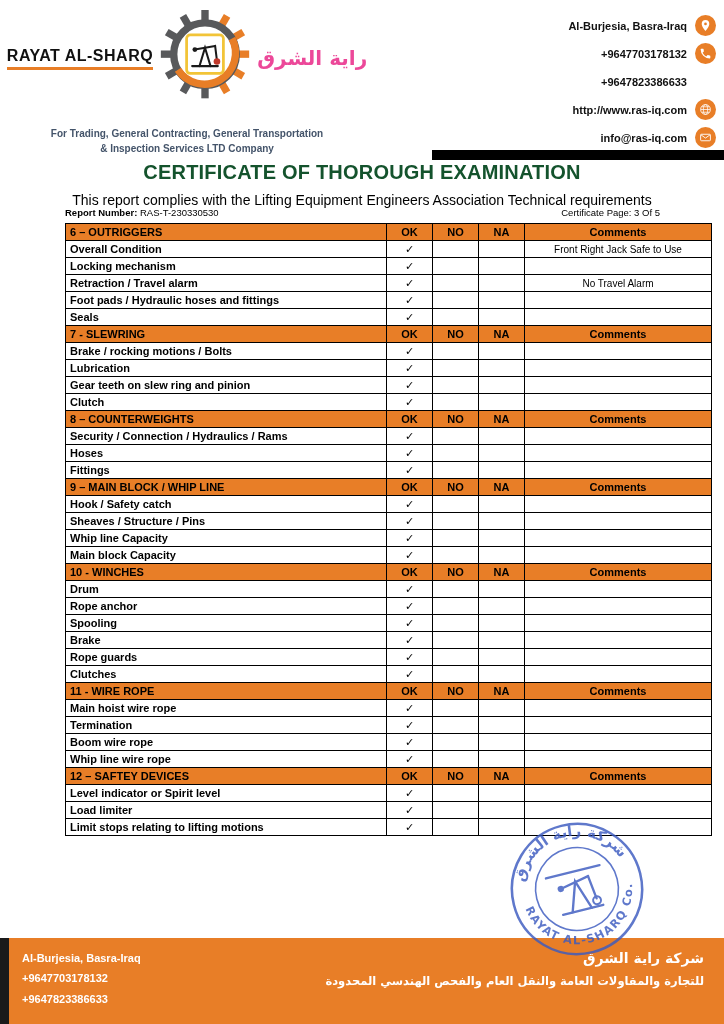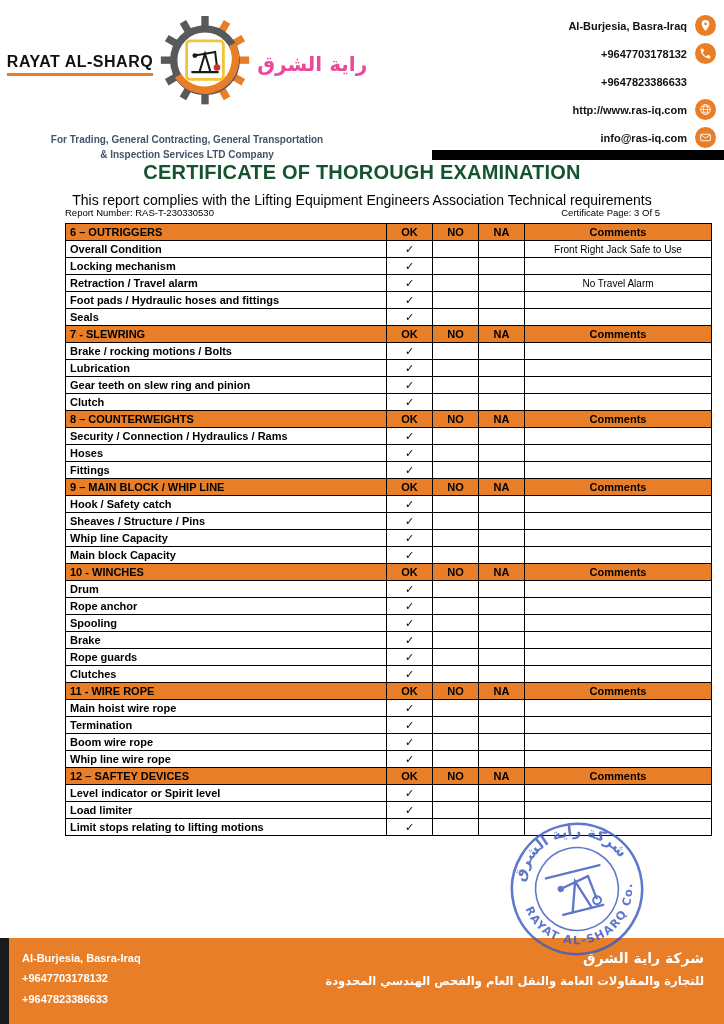--- a/index.html
+++ b/index.html
@@ -6,37 +6,37 @@
   html,body { background:#888; }
   .page {
     position: relative;
     width: 724px; height: 1024px;
     background: #ffffff;
     margin: 0 auto;
     font-family: "Liberation Sans", "DejaVu Sans", sans-serif;
     overflow: hidden;
   }
   
-  .logo-block { position:absolute; left:32px; top:14px; width:310px; }
+  .logo-block { position:absolute; left:32px; top:8px; width:310px; }
   .logo-row { display:flex; align-items:center; justify-content:center; gap:6px; }
   .name-en { font-size:16px; font-weight:bold; color:#111; letter-spacing:0.5px; white-space:nowrap; border-bottom:3px solid #E87E27; padding-bottom:2px;}
   .name-ar { font-family:"DejaVu Sans", sans-serif; font-size:20px; font-weight:bold; color:#ec4899; white-space:nowrap; direction:rtl;}
   .tagline { margin-top:19px; text-align:center; font-size:10px; font-weight:bold; color:#44546A; line-height:1.45; }
   .contact-block { position:absolute; right:8px; top:14px; width:300px; display:flex; flex-direction:column; gap:5px; }
   .contact-line { display:flex; align-items:center; justify-content:flex-end; gap:8px; height:23px; }
   .contact-text { font-size:11px; font-weight:bold; color:#111; }
   .icon-circle { width:21px; height:21px; border-radius:50%; background:#E87E27; display:flex; align-items:center; justify-content:center; flex:0 0 21px; }
   .icon-circle svg { width:13px; height:13px; display:block; }
   .icon-spacer { width:21px; height:21px; flex:0 0 21px; }
   .header-black-bar { position:absolute; top:150px; left:432px; right:0; height:10px; background:#000; }
   
   .doc-title { position:absolute; top:161px; left:0; width:100%; text-align:center; font-size:20px; font-weight:bold; color:#14532d; letter-spacing:0.2px; }
   .doc-subtitle { position:absolute; top:192px; left:0; width:100%; text-align:center; font-size:14px; color:#000; }
   .report-line { position:absolute; top:207px; left:65px; width:595px; display:flex; justify-content:space-between; font-size:9.5px; color:#000; }
-  .report-left b { font-weight:normal; }
+  .report-left b { font-weight:bold; }
   
   .table-wrap { position:absolute; top:223px; left:65px; }
   table.exam { border-collapse:collapse; table-layout:fixed; }
   table.exam td { border:1px solid #000; height:17px; padding:0 4px; font-size:11px; line-height:1.1; vertical-align:middle; overflow:hidden; white-space:nowrap; }
   td.c-label { width:321px; text-align:left; font-weight:bold; color:#000; }
   td.c-check { width:46px; text-align:center; }
   td.c-comments { width:187px; text-align:center; }
   tr.section-row td { background:#E87E27; font-weight:bold; color:#000; }
   tr.data-row td.c-check { font-weight:normal; font-size:11px; }
   tr.data-row td.c-comments { font-size:10px; font-weight:normal; }

